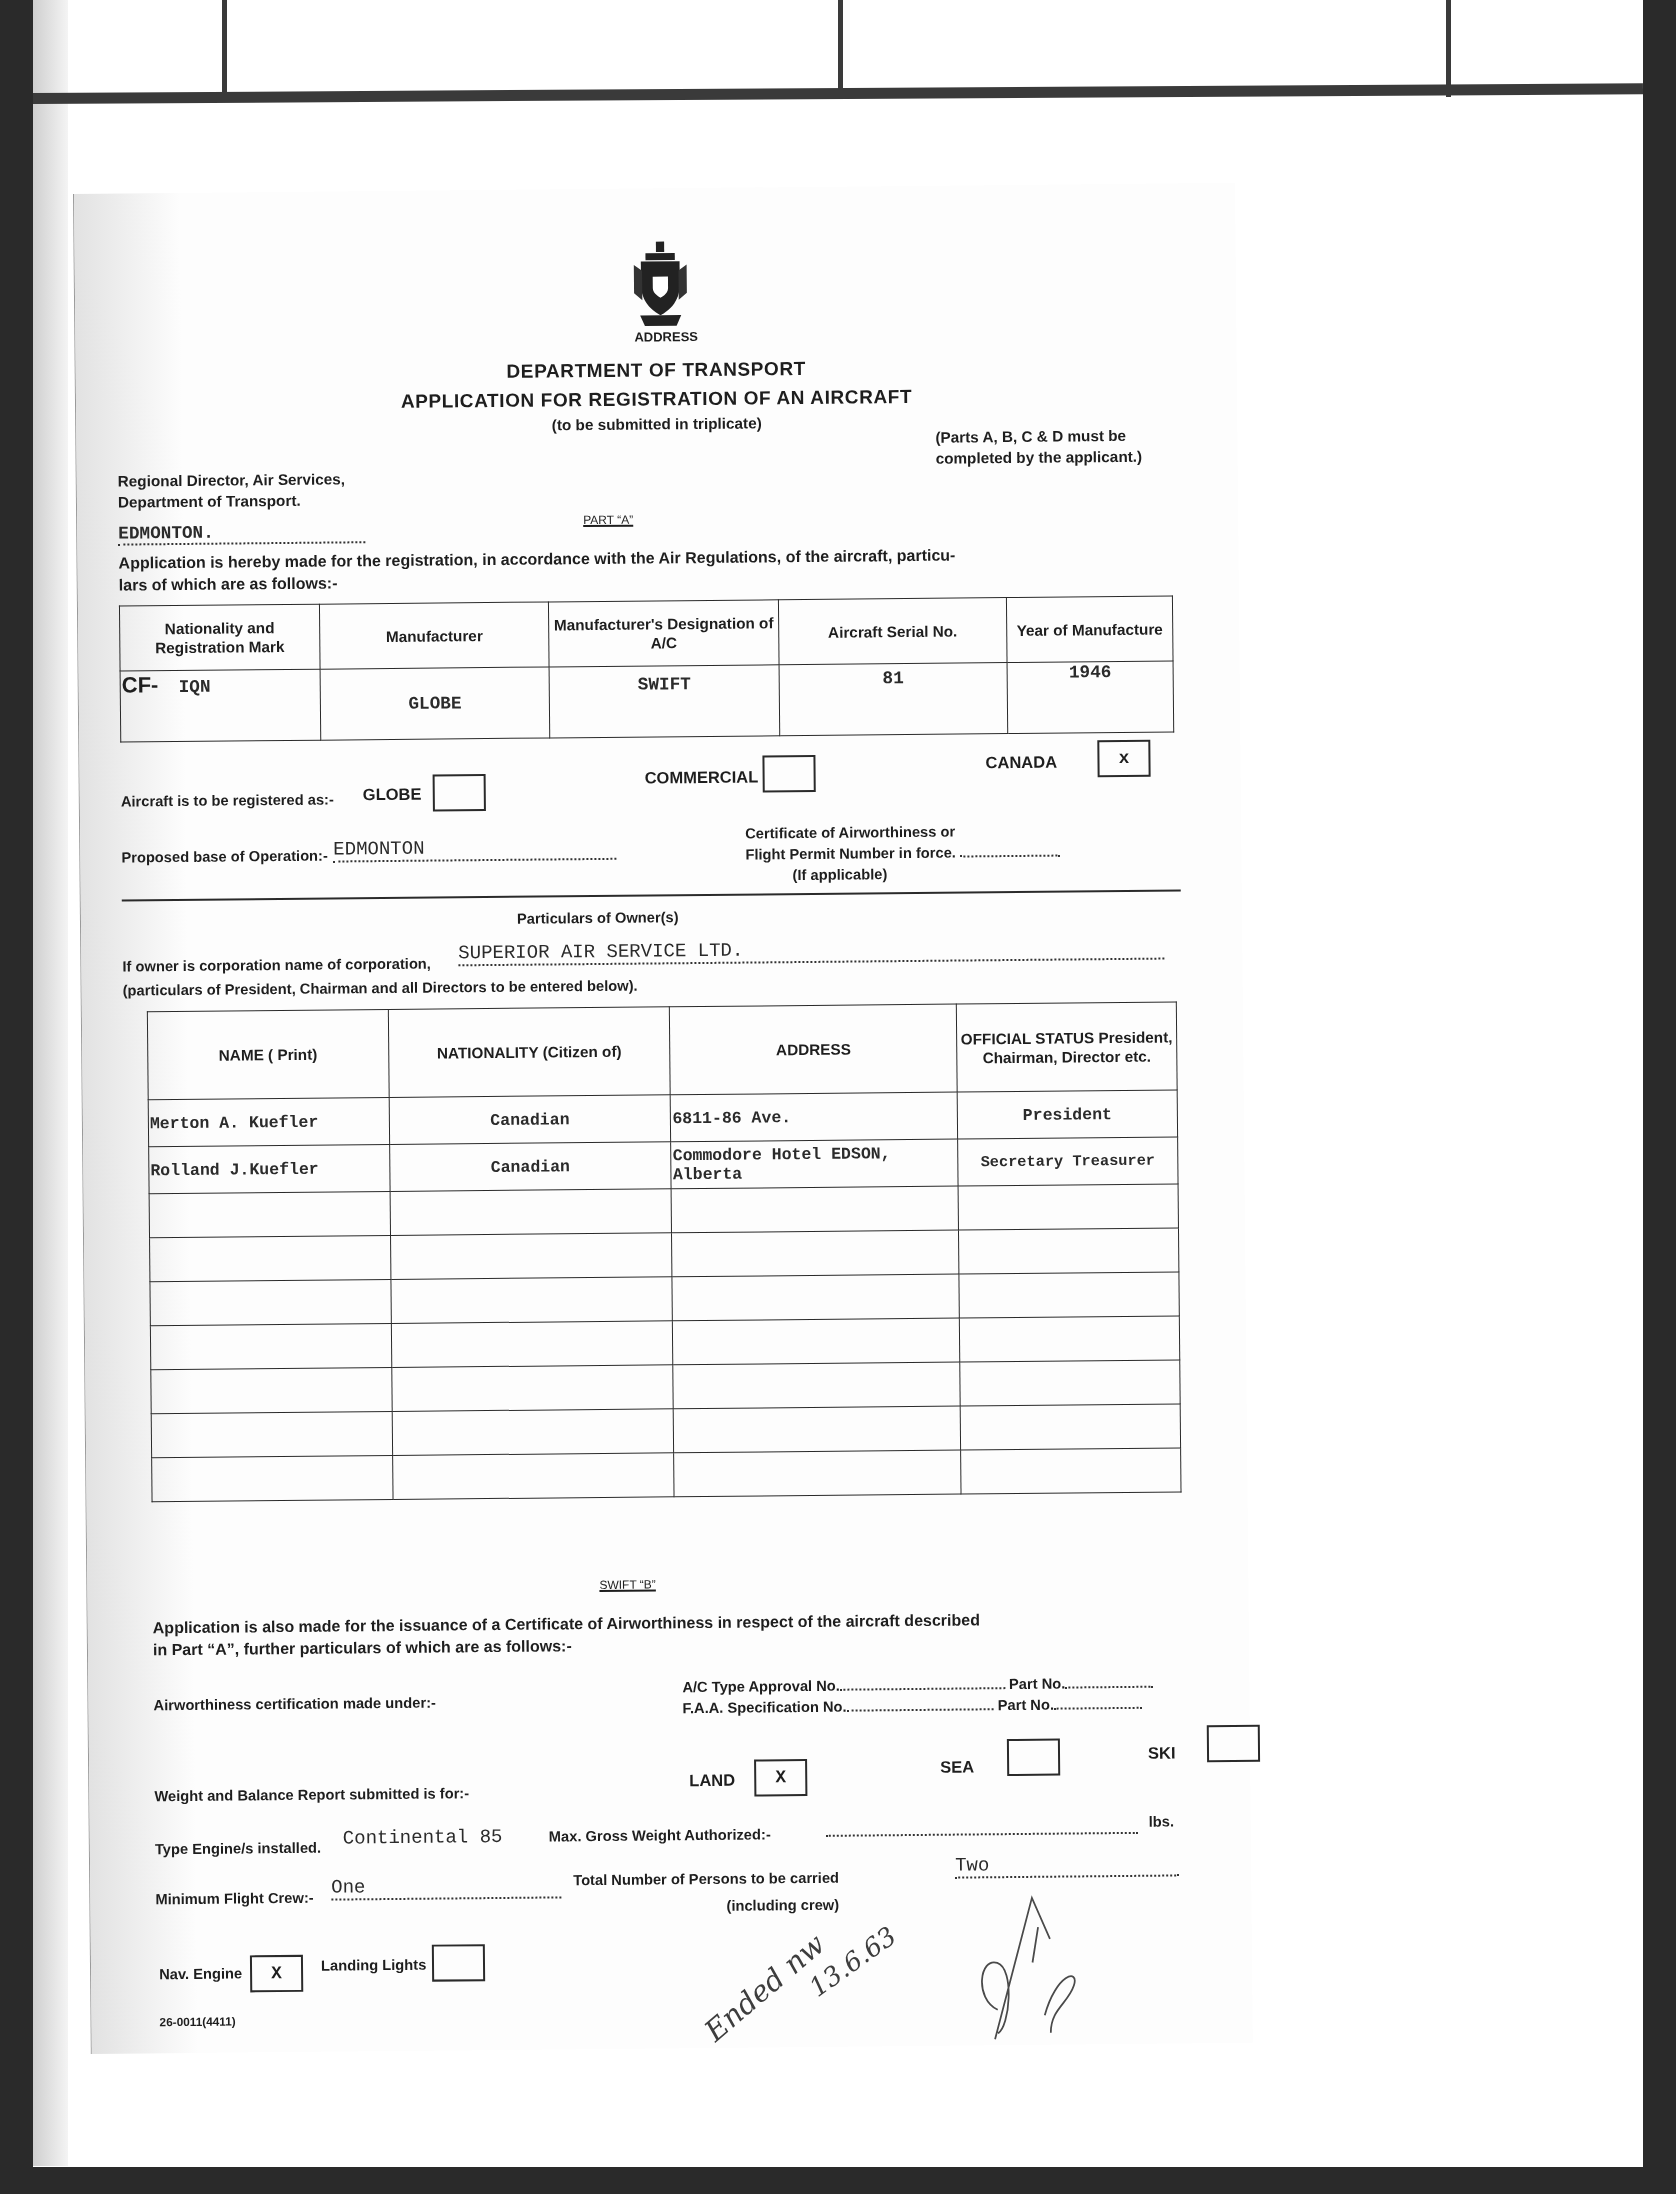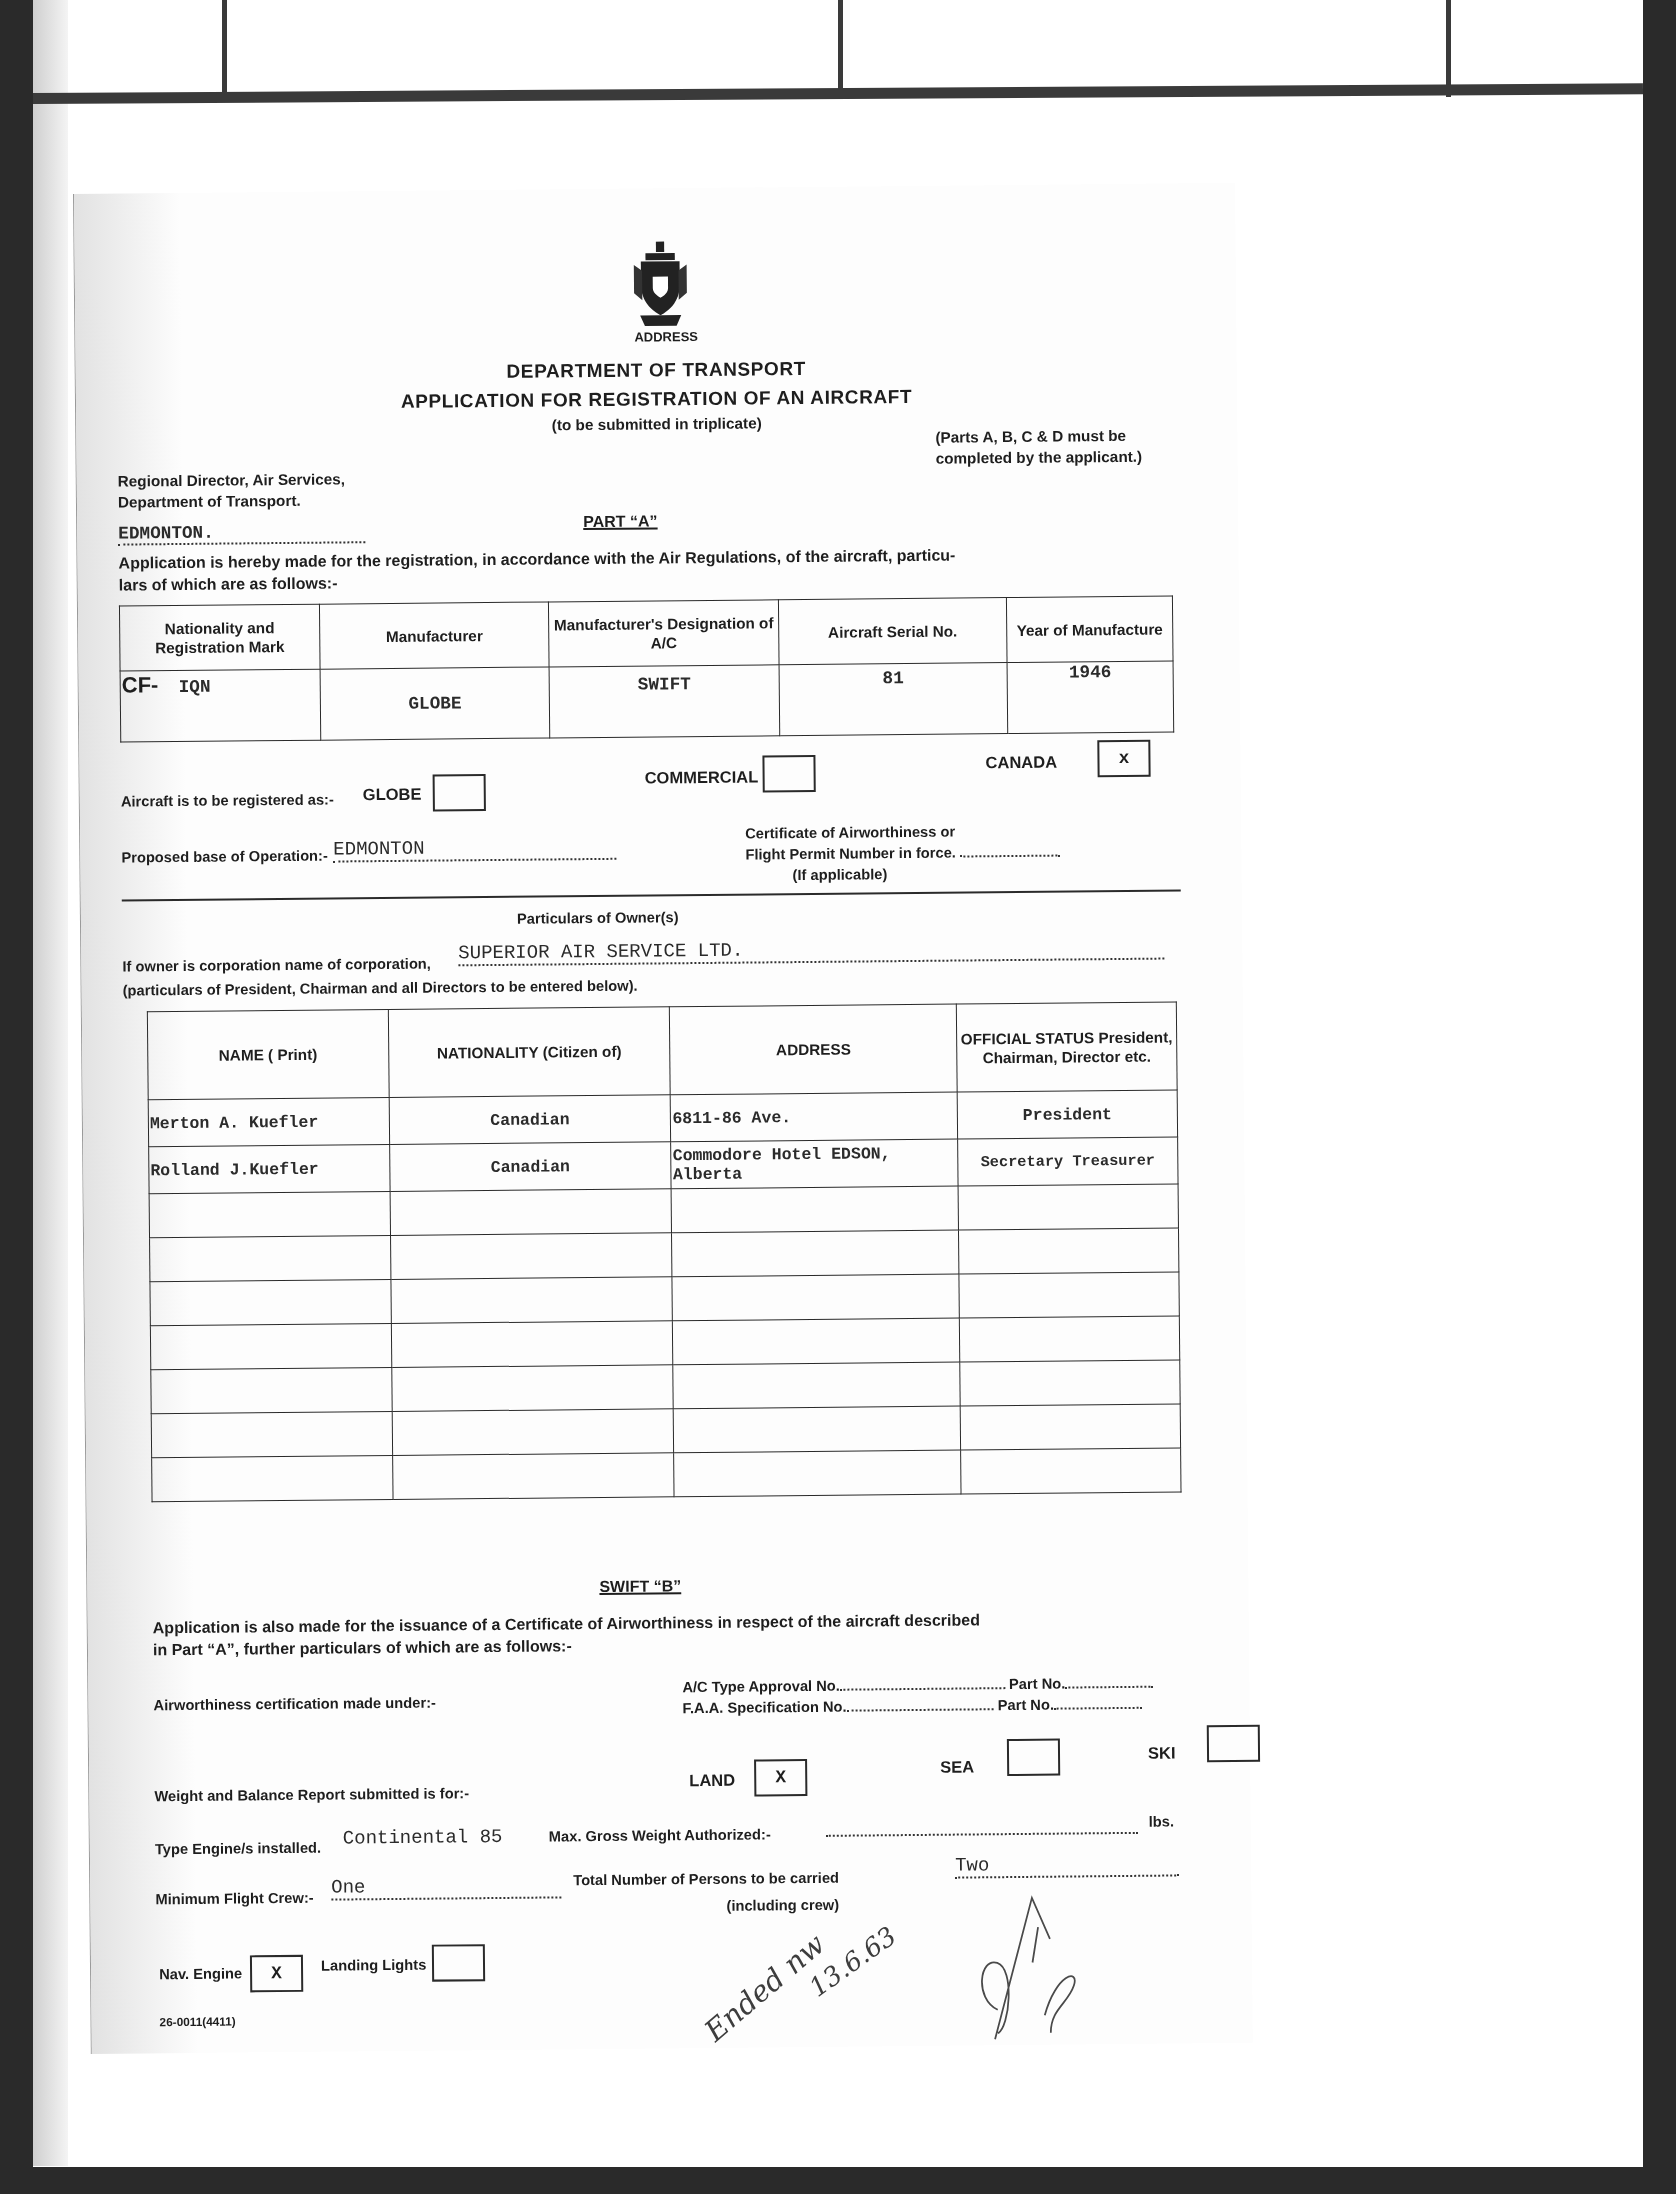--- a/index.html
+++ b/index.html
@@ -21,21 +21,21 @@
   .mono { font-family:"Liberation Mono", monospace; font-weight:bold; color:#2b2b2b; }
   .crest { position:absolute; left:553px; top:53px; width:65px; height:88px; }
   .crest-label { position:absolute; left:559px; top:141px; font-size:13px; font-weight:bold; }
   .title1 { position:absolute; left:0; width:100%; text-align:center; top:171px; font-size:19px; font-weight:bold; letter-spacing:0.6px; }
   .title2 { position:absolute; left:0; width:100%; text-align:center; top:200px; font-size:19px; font-weight:bold; letter-spacing:0.6px; }
   .title3 { position:absolute; left:0; width:100%; text-align:center; top:227px; font-size:15.3px; font-weight:bold; }
   .parts-note { position:absolute; left:859px; top:241px; font-size:15.3px; font-weight:bold; line-height:21px; text-align:left; }
   .addr { position:absolute; left:41px; top:277px; font-size:15.3px; font-weight:bold; line-height:21px; }
   .city { position:absolute; left:41px; top:330px; font-size:17.7px; }
   .dots { border-bottom:2.4px dotted #333; }
-  .part-head { position:absolute; font-size:16px; font-weight:bold; text-decoration:underline; text-decoration-thickness:2.4px; }
+  .part-head { position:absolute; font-size:12px; font-weight:normal; text-decoration:underline; text-decoration-thickness:2.4px; }
   .para { position:absolute; left:41px; font-size:16px; font-weight:bold; line-height:22.4px; width:1048px; }
 
   table.grid { position:absolute; border-collapse:collapse; }
   table.grid td, table.grid th { border:1.8px solid #2a2a2a; text-align:center; vertical-align:middle; }
   table.grid th { font-size:15.3px; font-weight:bold; line-height:19px; }
   .cell-mono { font-family:"Liberation Mono", monospace; font-size:17.7px; font-weight:bold; color:#2b2b2b; }
 
   .box { position:absolute; width:49px; height:33px; border:2.4px solid #2a2a2a; text-align:center; line-height:33px;
          font-family:"Liberation Mono", monospace; font-size:17.7px; font-weight:bold; }
   .lbl { position:absolute; font-size:16.5px; font-weight:bold; }

